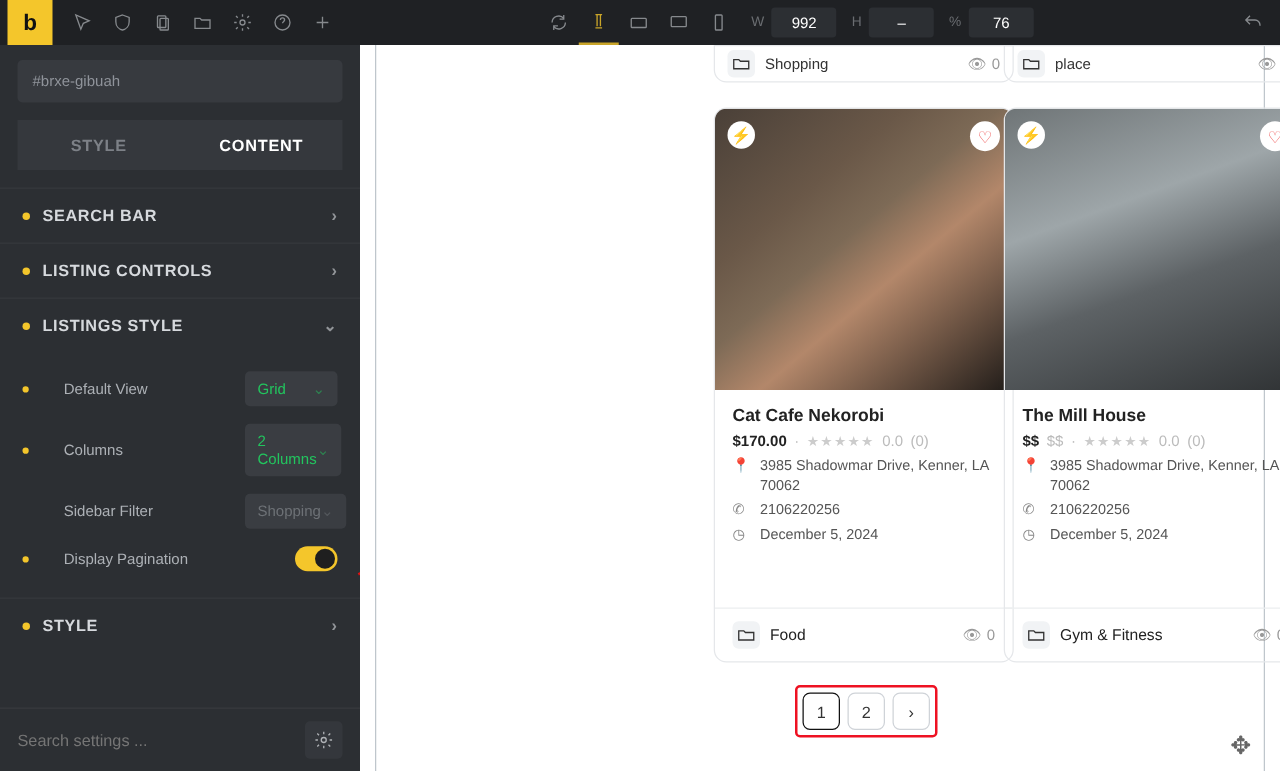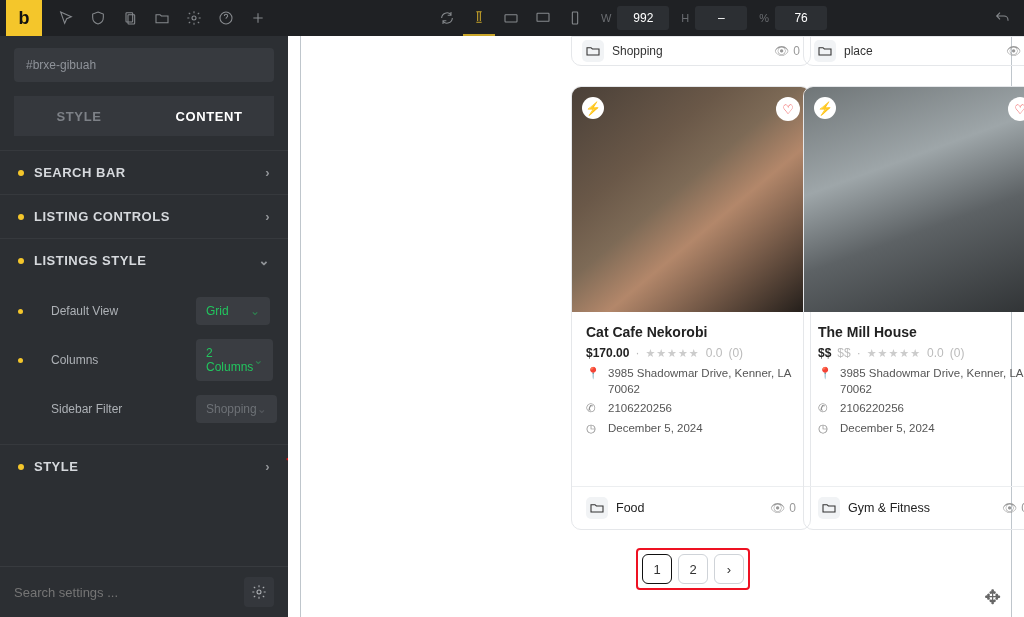--- a/index.html
+++ b/index.html
@@ -198,20 +198,25 @@
         </div>
     </div>
     <div class="sb-row">
       <span class="dot" style="background:transparent;"></span>
         <span class="lbl">Sidebar Filter</span>
       <div class="sb-select dim">
           <span>Shopping</span>
           <span class="chev">⌄</span>
         </div>
     </div>
+    <div class="sb-row">
+      <span class="dot"></span>
+        <span class="lbl" style="flex:1">Display Pagination</span>
+      <div class="toggle"></div>
+    </div>
   </div>
 
   <div class="sb-section">
     <span class="sb-dot"></span>
       <span>STYLE</span>
     <span class="sb-chevron">›</span>
   </div>
 
   <div class="sb-search">
     <input placeholder="Search settings ..." style="">

